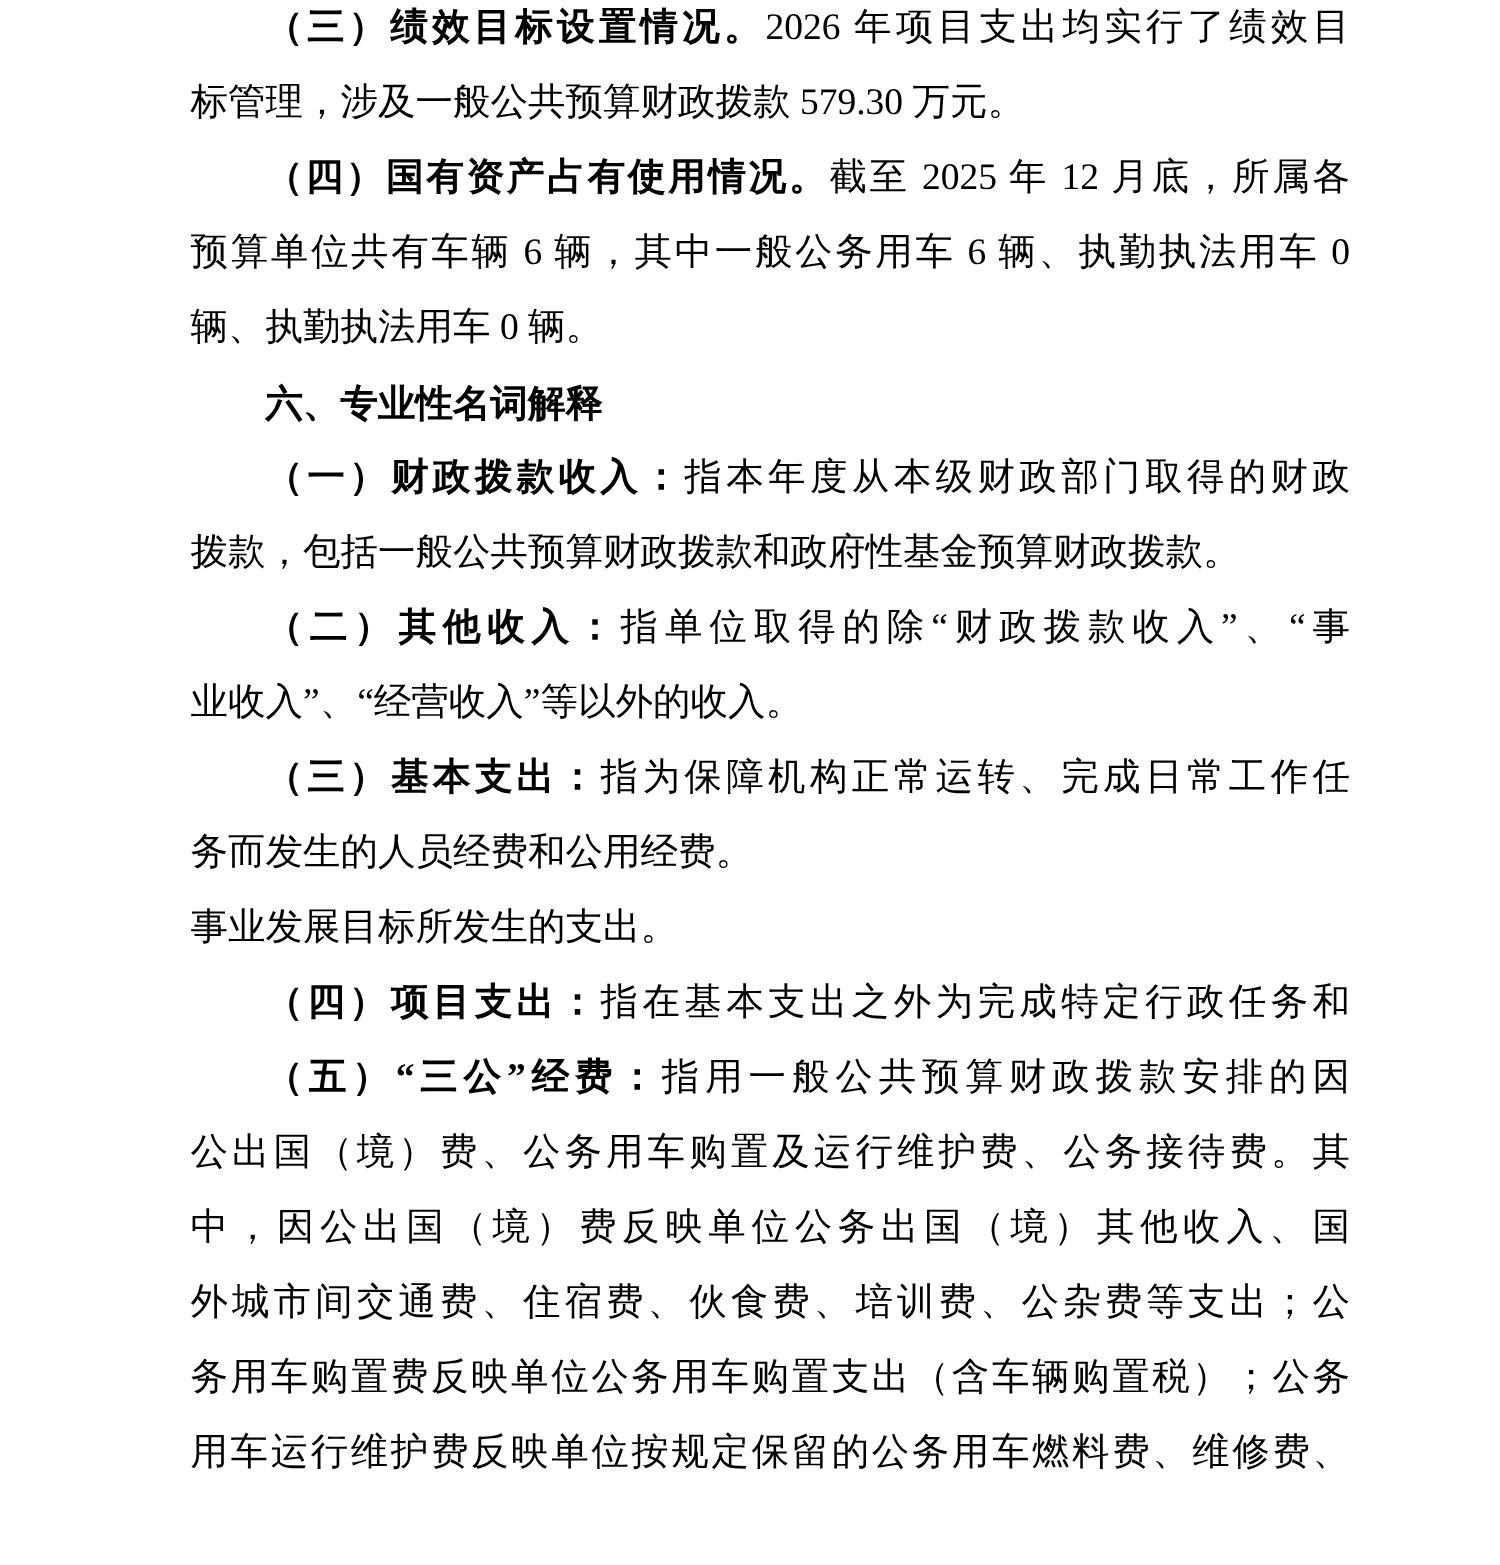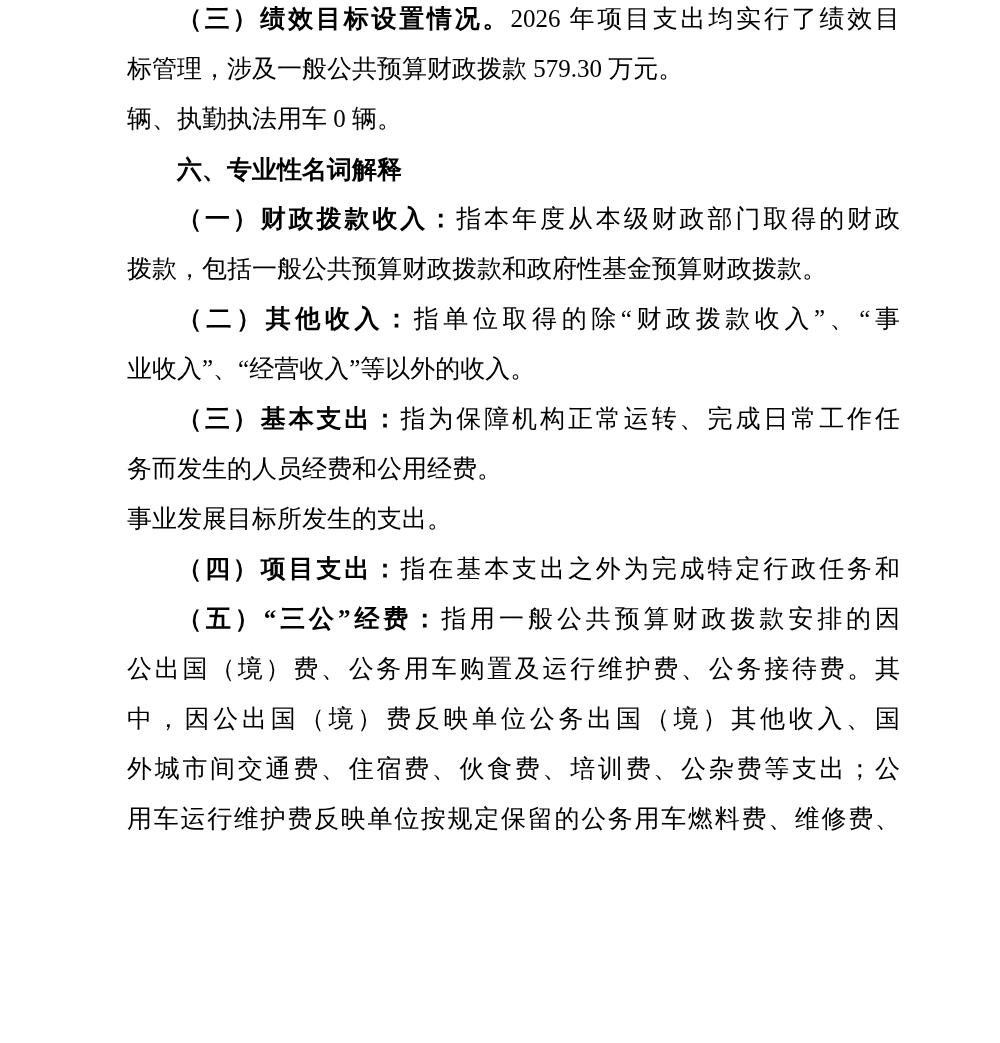--- a/index.html
+++ b/index.html
@@ -22,21 +22,23 @@
 </head>
 <body>
 
 <div class="page">
   <div class="content">
 
     <div class="ln js ind"><span class="lead">（三）绩效目标设置情况。</span><span>2026 年项目支出均实行了绩效目</span></div>
 
     <div class="ln end"><span>标管理，涉及一般公共预算财政拨款 579.30 万元。</span></div>
 
+    <div class="ln js ind"><span class="lead">（四）国有资产占有使用情况。</span><span>截至 2025 年 12 月底，所属各</span></div>
 
+    <div class="ln js"><span>预算单位共有车辆 6 辆，其中一般公务用车 6 辆、执勤执法用车 0</span></div>
 
 
     <div class="ln end"><span>辆、执勤执法用车 0 辆。</span></div>
 
     <div class="ln heading ind"><span>六、专业性名词解释</span></div>
 
     <div class="ln js ind"><span class="lead">（一）财政拨款收入：</span><span>指本年度从本级财政部门取得的财政</span></div>
 
     <div class="ln end"><span>拨款，包括一般公共预算财政拨款和政府性基金预算财政拨款。</span></div>
 
@@ -53,17 +55,18 @@
     <div class="ln js ind"><span class="lead">（四）项目支出：</span><span>指在基本支出之外为完成特定行政任务和</span></div>
 
     <div class="ln js ind"><span class="lead">（五）“三公”经费：</span><span>指用一般公共预算财政拨款安排的因</span></div>
 
     <div class="ln js"><span>公出国（境）费、公务用车购置及运行维护费、公务接待费。其</span></div>
 
     <div class="ln js"><span>中，因公出国（境）费反映单位公务出国（境）其他收入、国</span></div>
 
     <div class="ln js"><span>外城市间交通费、住宿费、伙食费、培训费、公杂费等支出；公</span></div>
 
+    <div class="ln js"><span>务用车购置费反映单位公务用车购置支出（含车辆购置税）；公务</span></div>
 
     <div class="ln js"><span>用车运行维护费反映单位按规定保留的公务用车燃料费、维修费、</span></div>
 
   </div>
 </div>
 
 </body></html>

